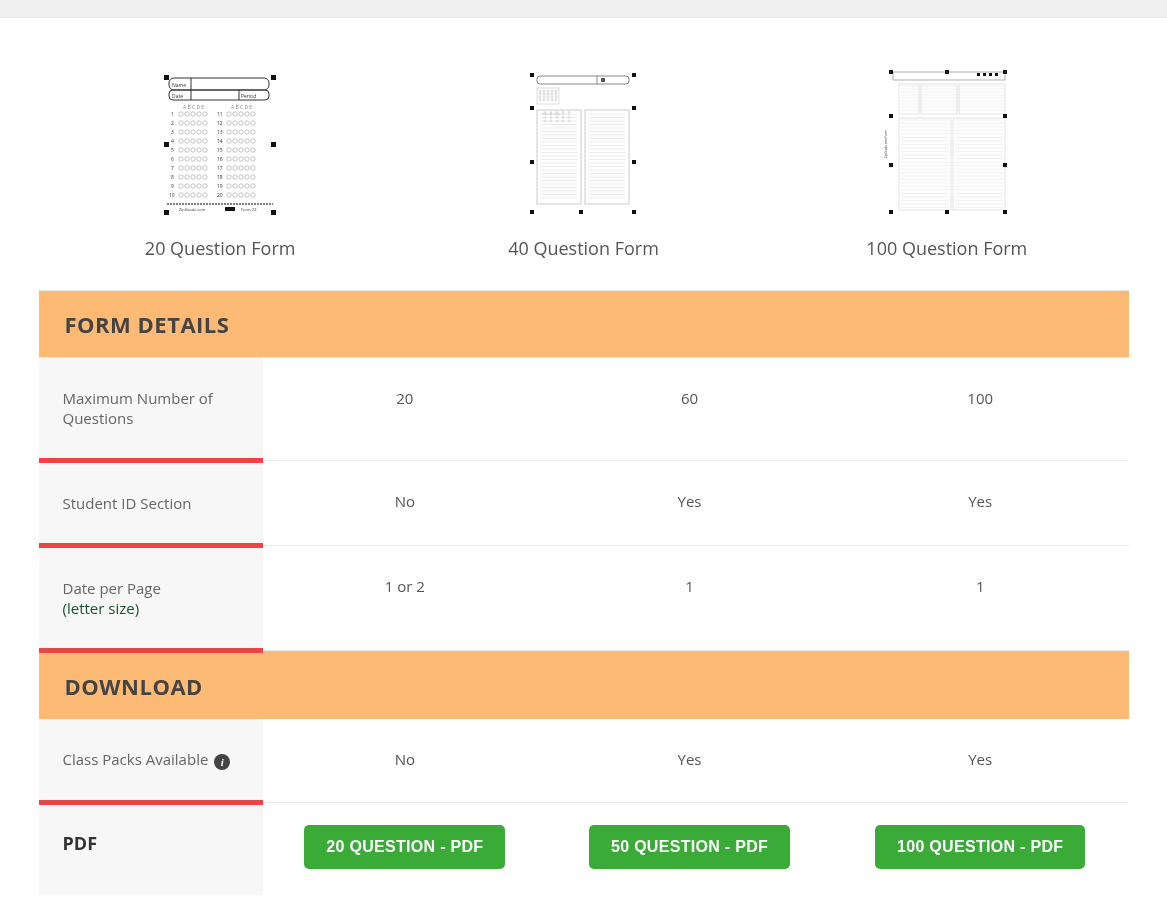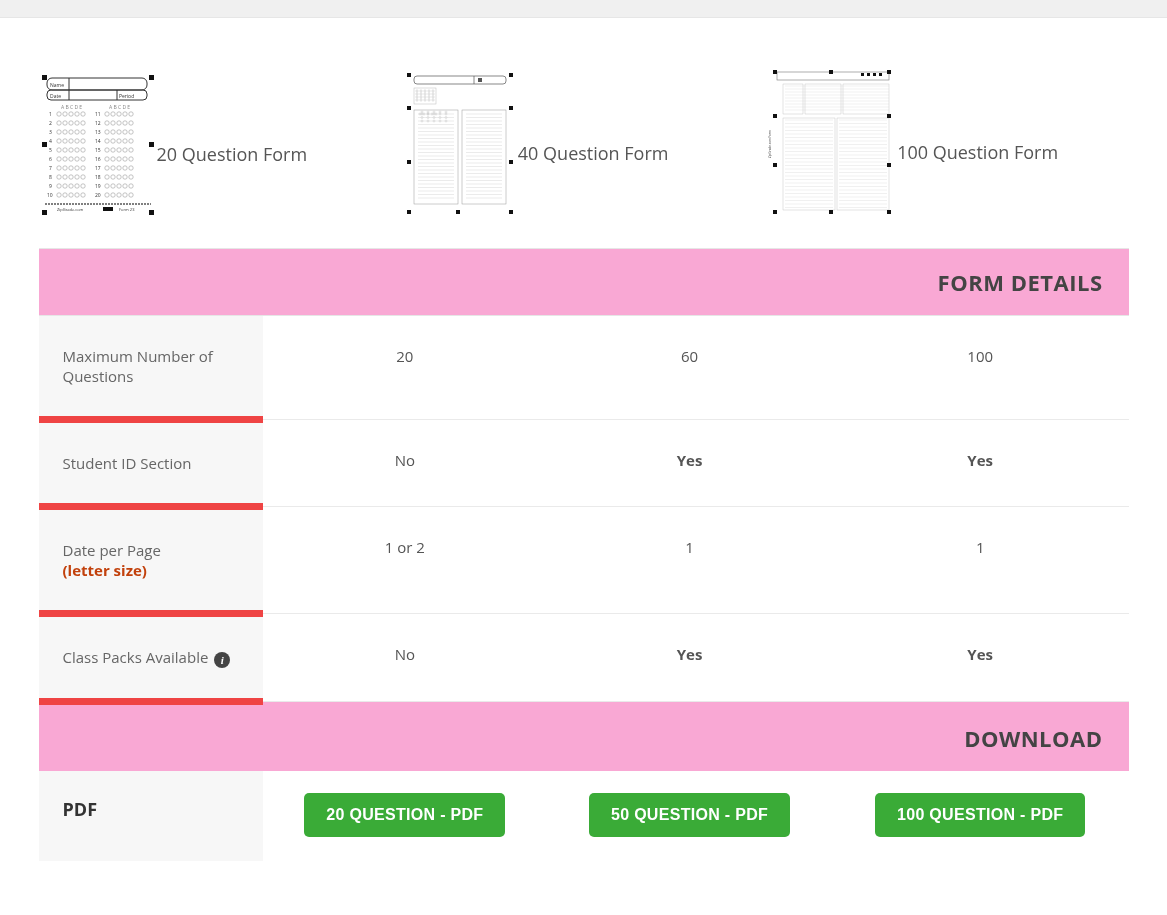--- a/index.html
+++ b/index.html
@@ -20,68 +20,68 @@
       padding: 0 10px;
     }
     .forms-row {
       display: flex;
       justify-content: space-around;
       align-items: flex-end;
       padding: 50px 0 30px 0;
     }
     .form-preview {
       display: flex;
-      flex-direction: row;
+      flex-direction: column;
       align-items: center;
       flex: 1;
     }
     .form-preview svg { display: block; }
     .form-caption {
       margin-top: 18px;
       font-size: 18px;
       color: #555;
     }
     table.details {
       width: 100%;
       border-collapse: collapse;
       border-top: 1px solid #e6e6e6;
     }
     table.details th.section-header {
-      text-align: right;
+      text-align: left;
       font-size: 22px;
       font-weight: 700;
       color: #444;
       letter-spacing: 0.5px;
       padding: 18px 26px;
       border-bottom: 1px solid #e6e6e6;
-      background: #f9a8d4;
+      background: #fdba74;
     }
     table.details td.row-label {
       width: 224px;
       background: #f7f7f7;
       color: #666;
       padding: 30px 24px;
-      border-bottom: 7px solid #ef4444;
+      border-bottom: 5px solid #ef4444;
       vertical-align: top;
       font-size: 15px;
     }
     table.details td.row-label .sub {
       display: block;
-      color: #c2410c;
-      font-weight: 700;
+      color: #14532d;
+      font-weight: 400;
     }
     table.details td.data-cell {
       text-align: center;
       padding: 30px 10px;
       border-bottom: 1px solid #eaeaea;
       color: #555;
       font-size: 15px;
       vertical-align: top;
     }
-    .bold { font-weight: 700; color: #333; }
+    .bold { font-weight: 400; color: #333; }
     .info-icon {
       display: inline-flex;
       align-items: center;
       justify-content: center;
       width: 16px; height: 16px;
       border-radius: 50%;
       background: #444;
       color: #fff;
       font-size: 11px;
       font-weight: 700;
@@ -688,30 +688,30 @@
     <tr>
       <td class="row-label">
         <span>Date per Page</span>
         <span class="sub">(letter size)</span>
       </td>
       <td class="data-cell">1 or 2</td>
       <td class="data-cell">1</td>
       <td class="data-cell">1</td>
     </tr>
     <tr>
+      <th class="section-header" colspan="4" style="border-bottom:none;">DOWNLOAD</th>
+    </tr>
+    <tr>
       <td class="row-label">
         <span>Class Packs Available</span>
         <span class="info-icon">i</span>
       </td>
       <td class="data-cell">No</td>
       <td class="data-cell bold">Yes</td>
       <td class="data-cell bold">Yes</td>
-    </tr>
-    <tr>
-      <th class="section-header" colspan="4" style="border-bottom:none;">DOWNLOAD</th>
     </tr>
     <tr>
       <td class="dl-label">
         <div class="pdf-title">PDF</div>
 
       </td>
       <td class="dl-cell">
         <button class="btn">20 QUESTION - PDF</button>
         
       </td>

